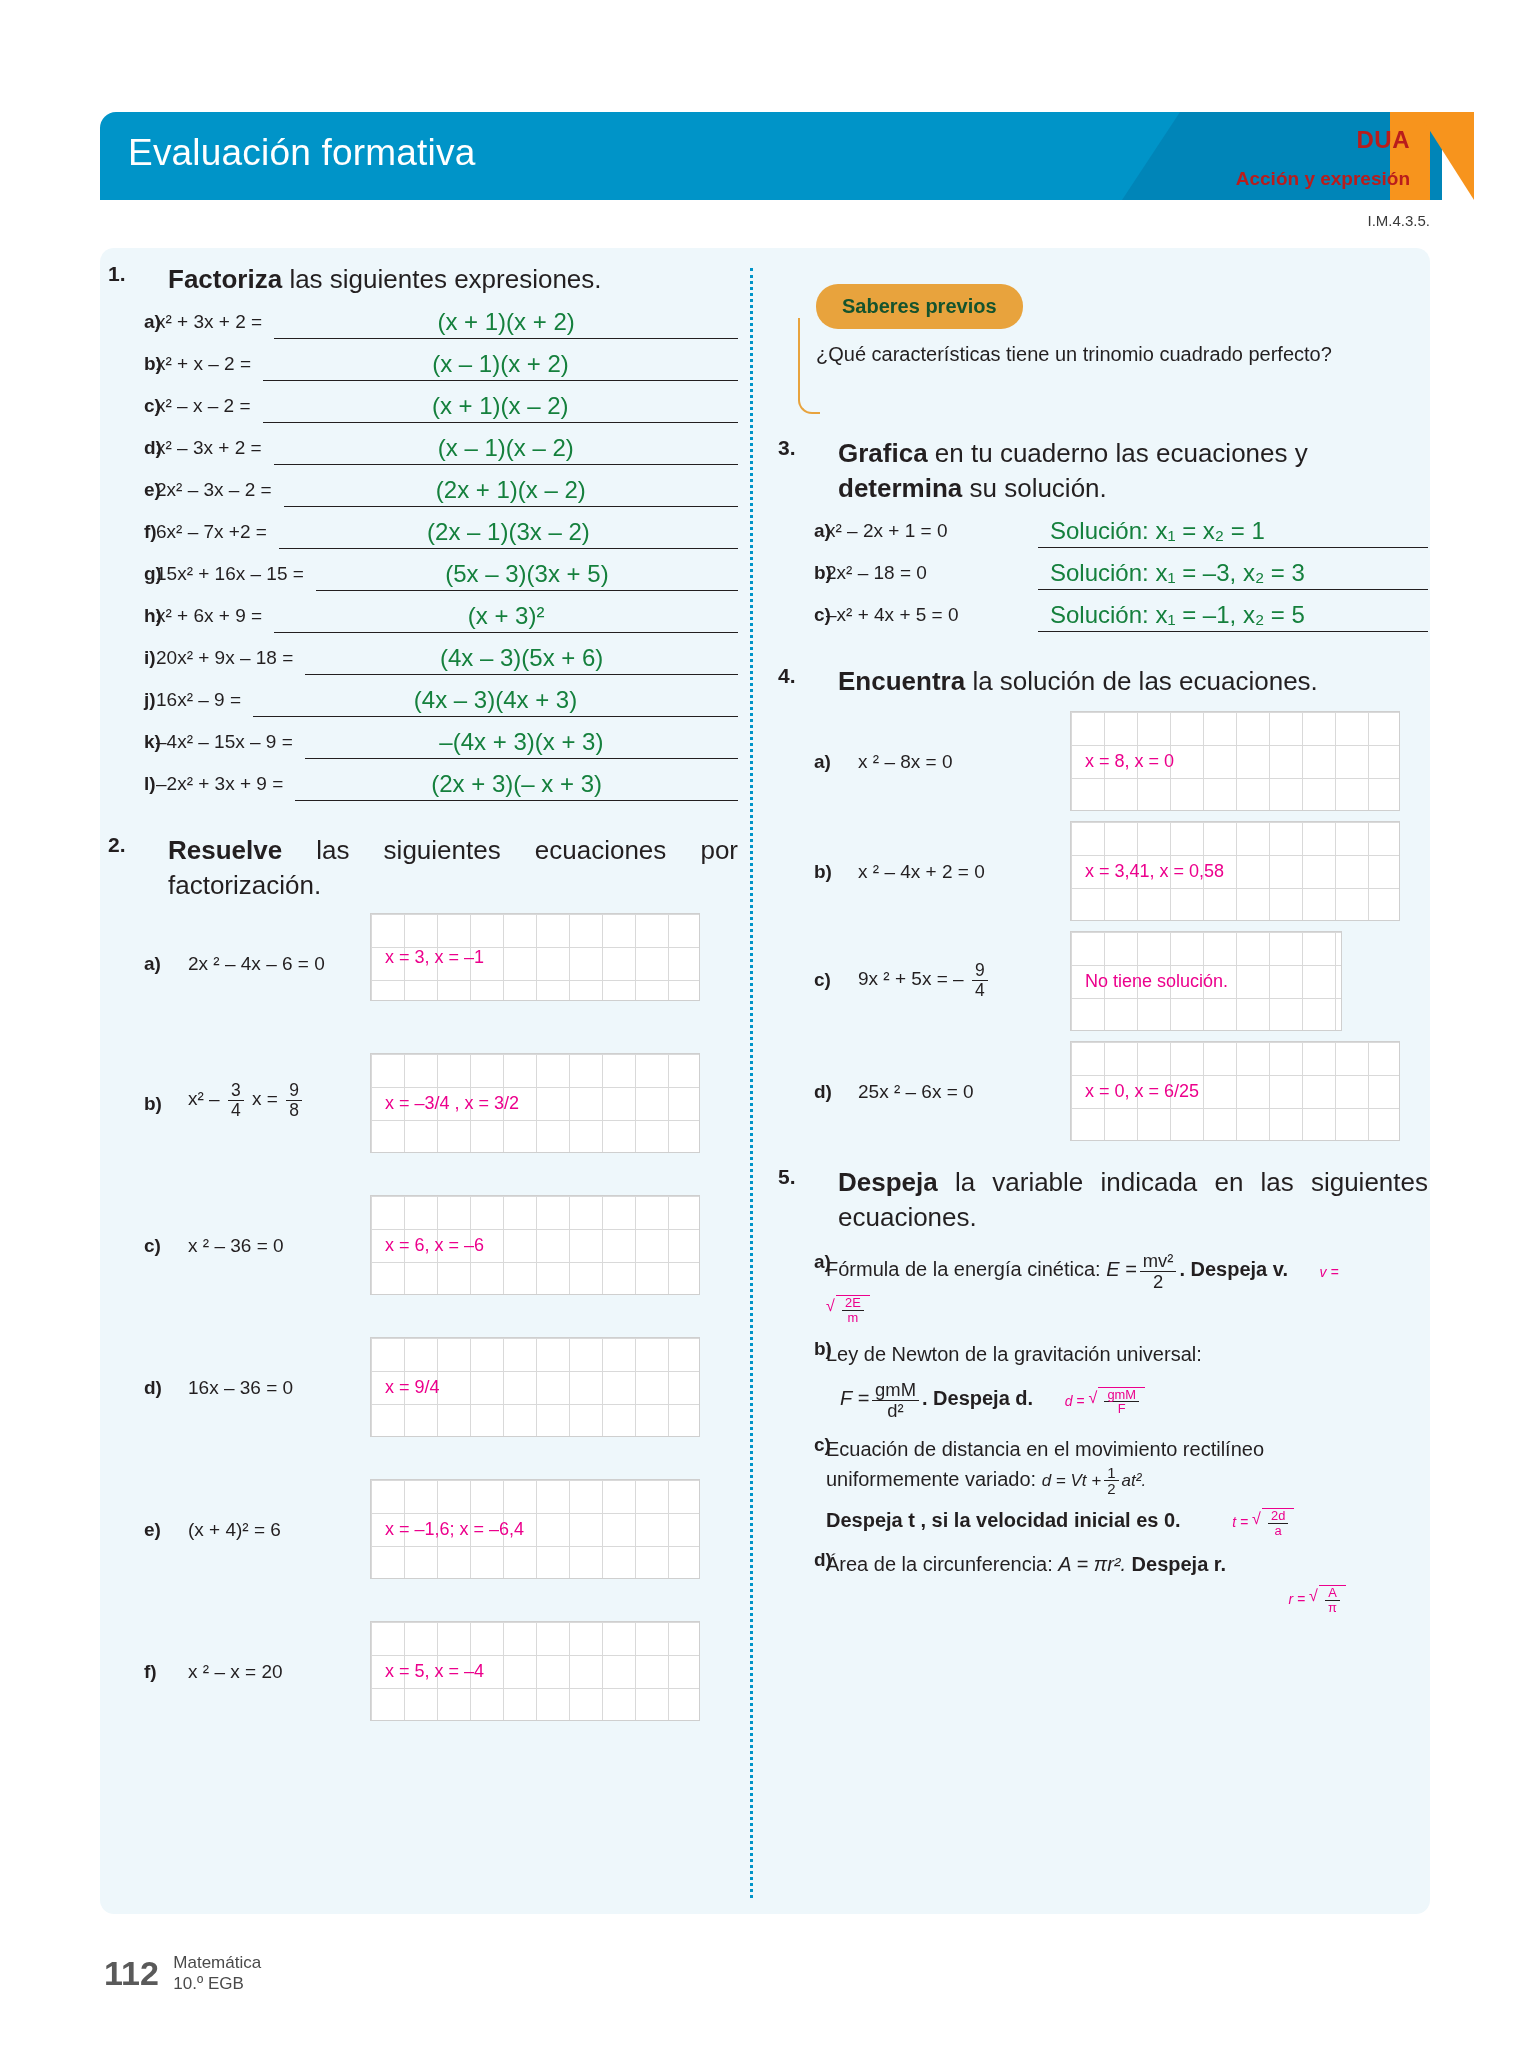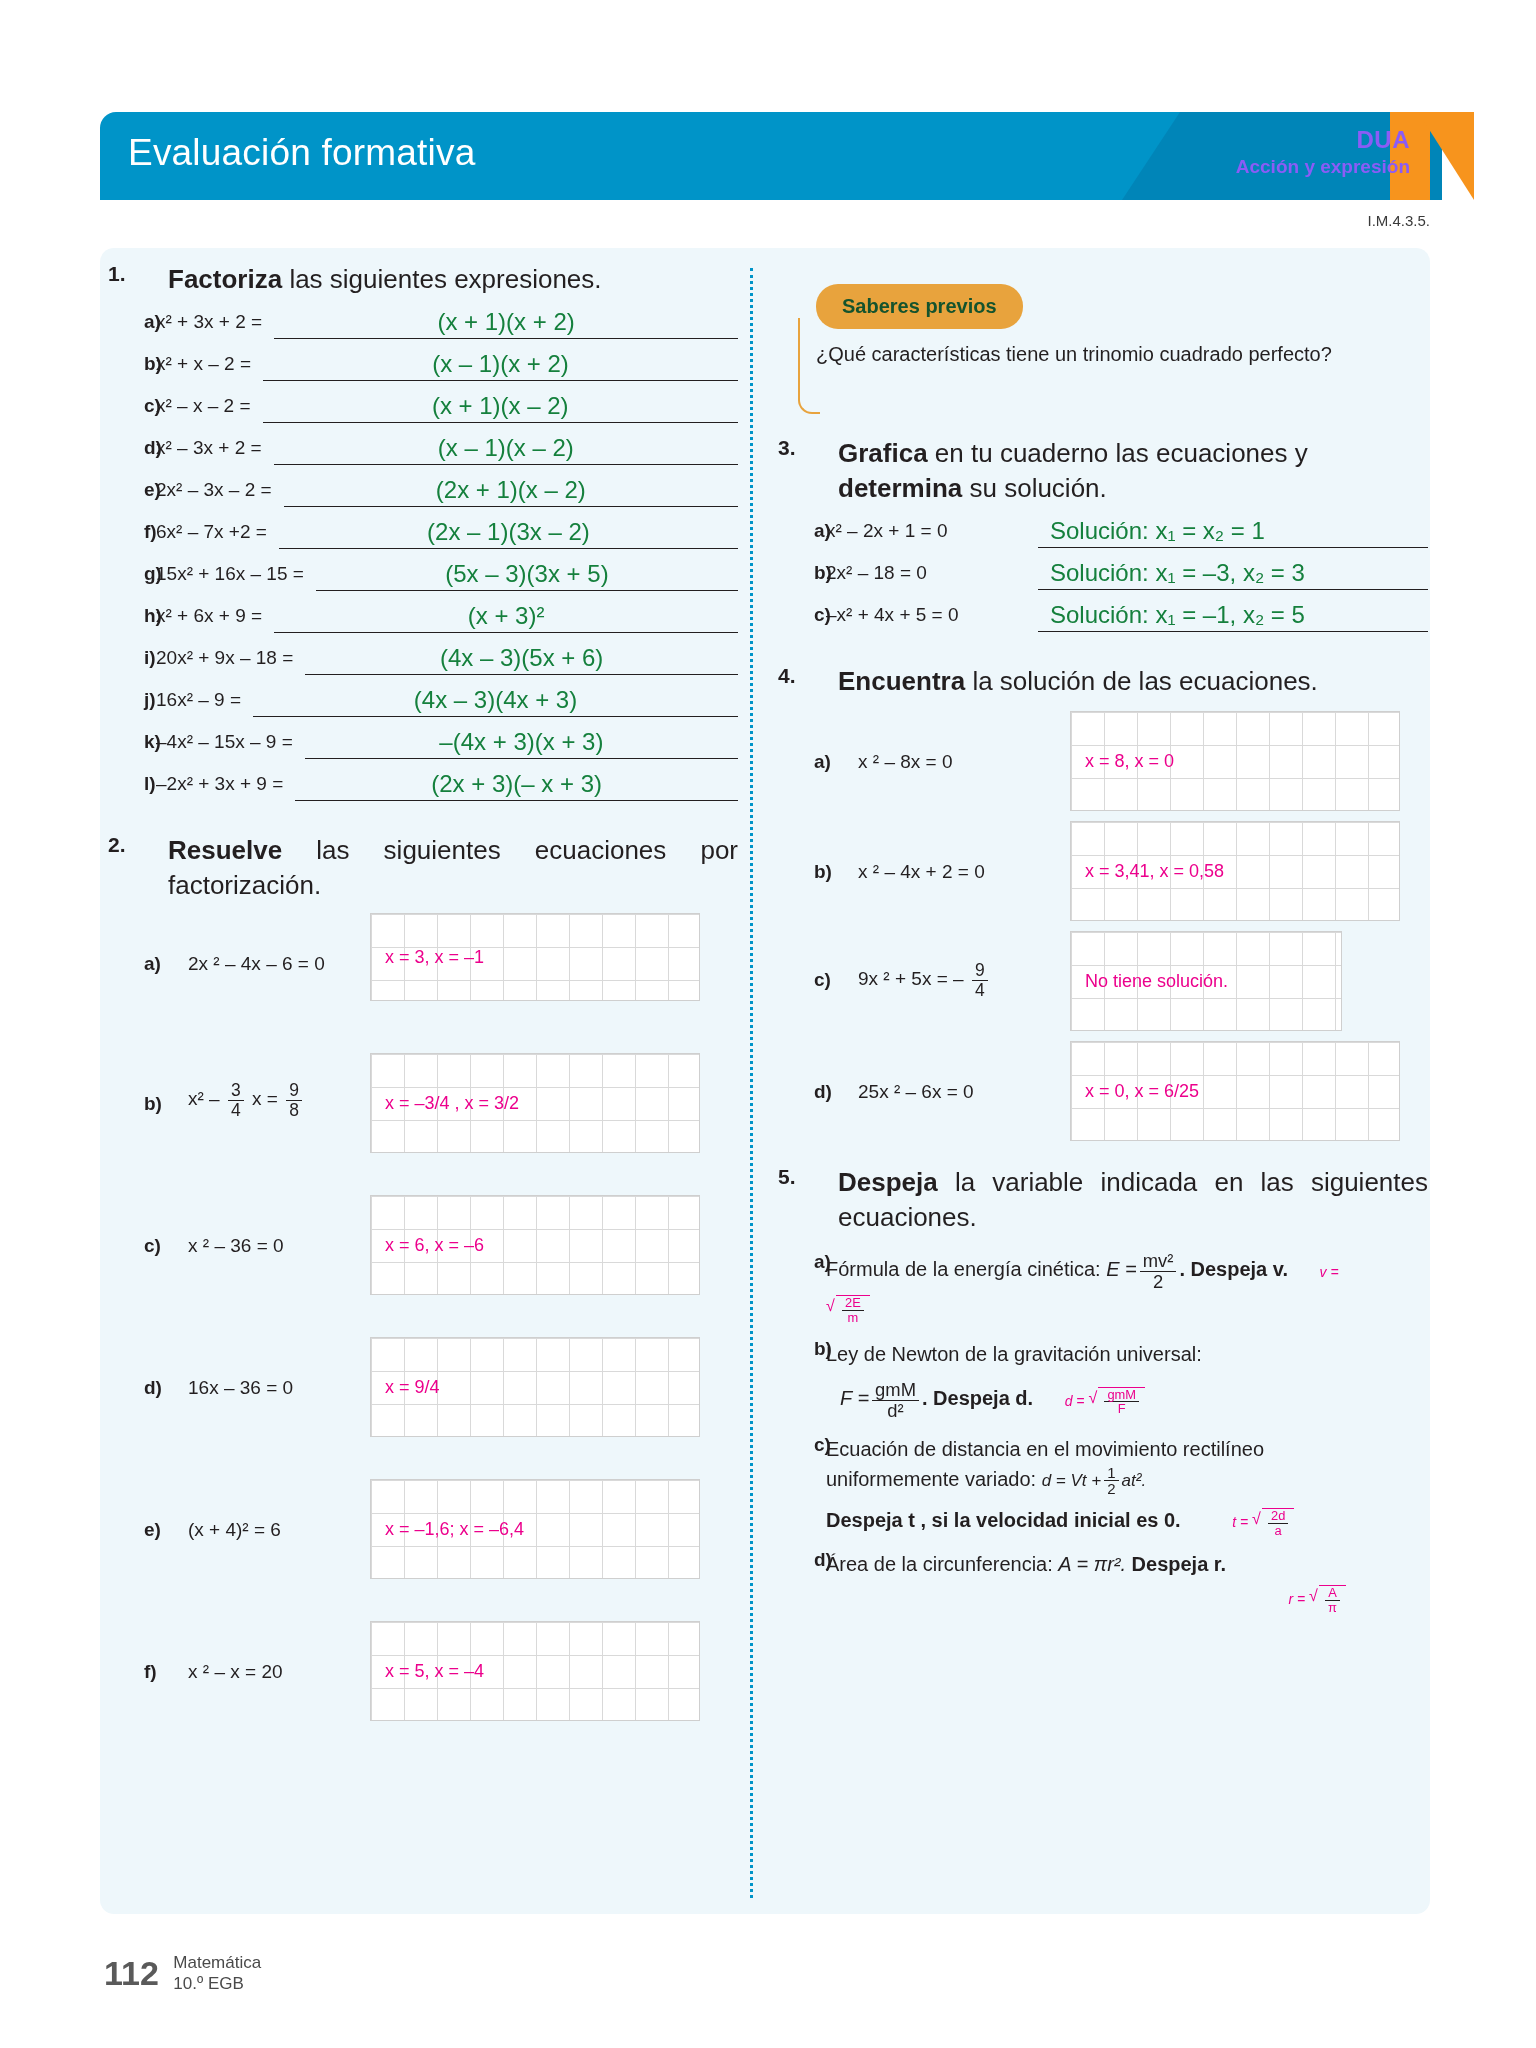--- a/index.html
+++ b/index.html
@@ -43,24 +43,24 @@
     position:absolute; left:1318px; top:0; width:0; height:0;
     border-right:56px solid #f7941d;
     border-bottom:88px solid transparent;
   }
   .banner-orange-block {
     position:absolute; left:1290px; top:0; width:40px; height:88px;
     background:#f7941d;
   }
   .dua {
     position:absolute; left:1060px; top:14px; width:250px;
-    text-align:right; color:#8b5cf6;
+    text-align:right; color:#b91c1c;
   }
   .dua .dua-t { font-size:24px; font-weight:bold; letter-spacing:.5px;}
-  .dua .dua-s { font-size:19px; font-weight:bold; margin-top:2px;}
+  .dua .dua-s { font-size:19px; font-weight:bold; margin-top:14px;}
   .code {
     position:absolute; right:106px; top:212px;
     font-size:15px; color:#3a3a3a;
   }
 
   
   .panel {
     position:absolute; left:100px; top:248px; width:1330px; height:1666px;
     background:#eef7fb;
     border-radius:14px;

